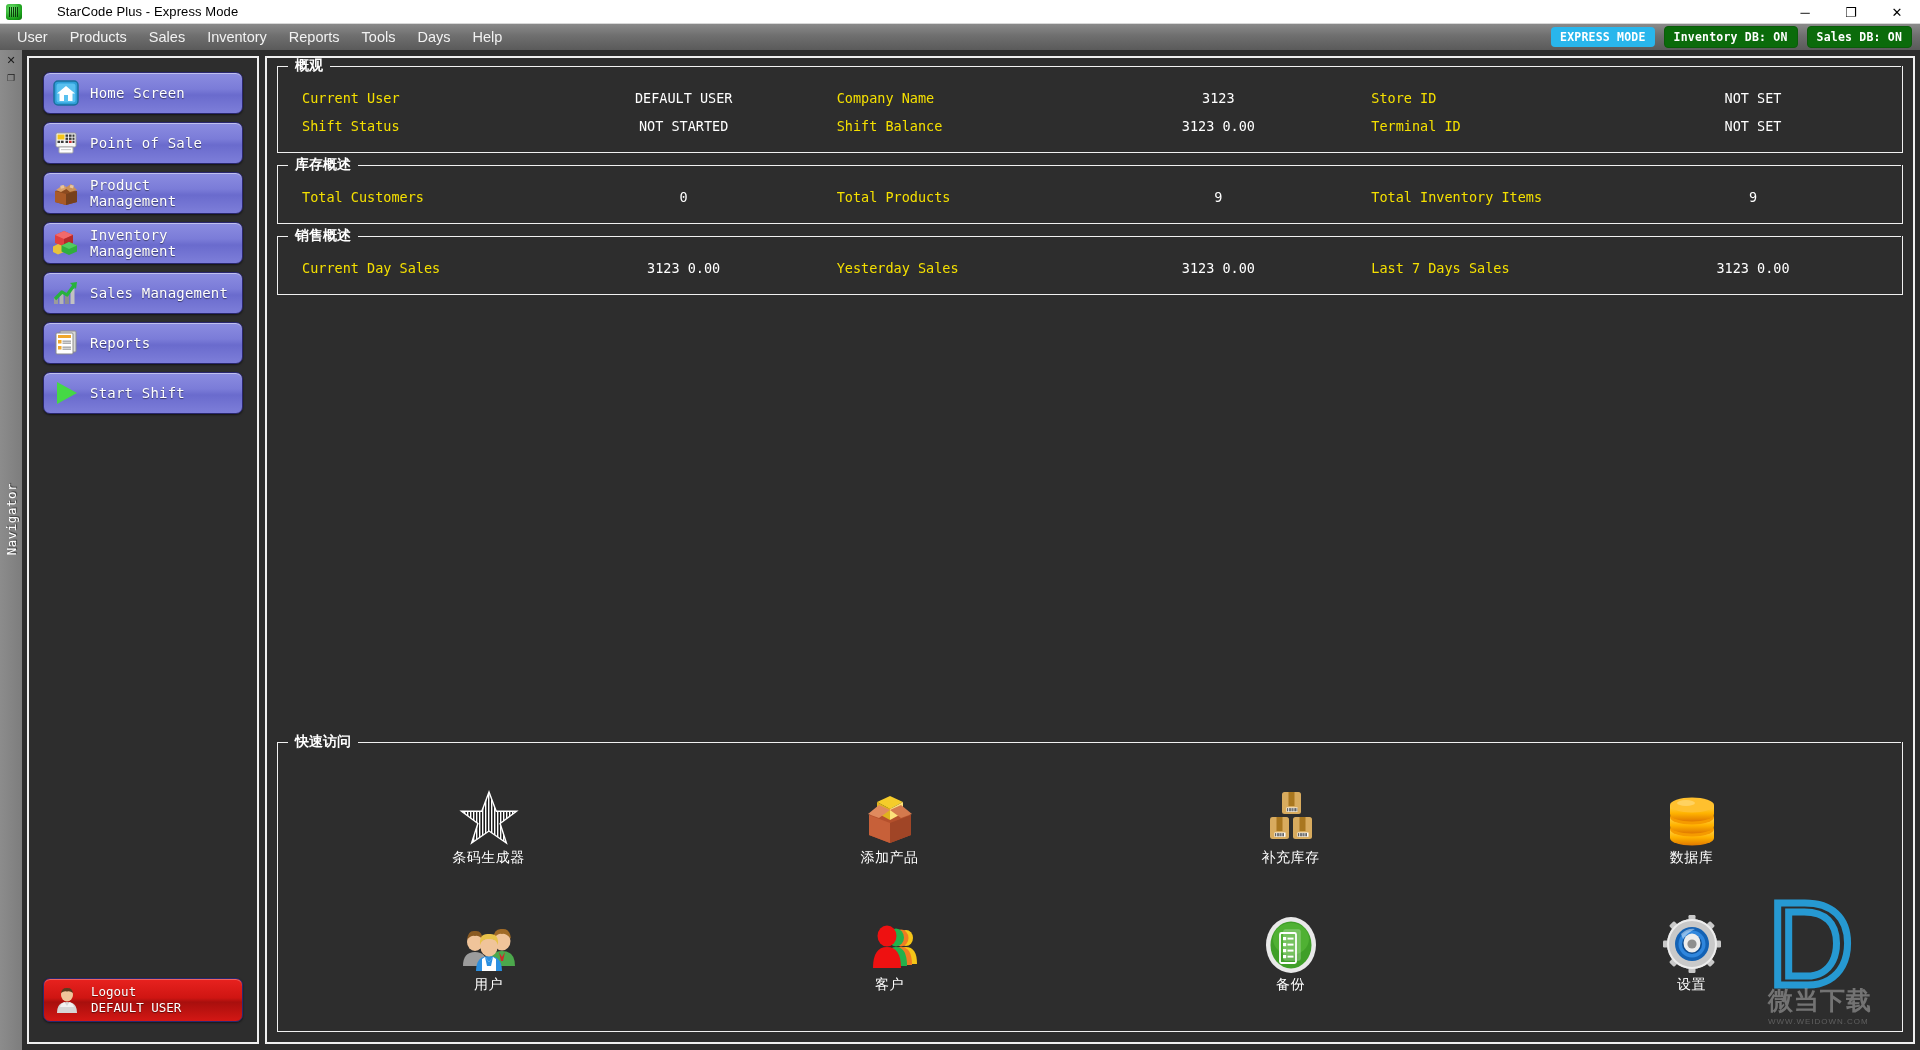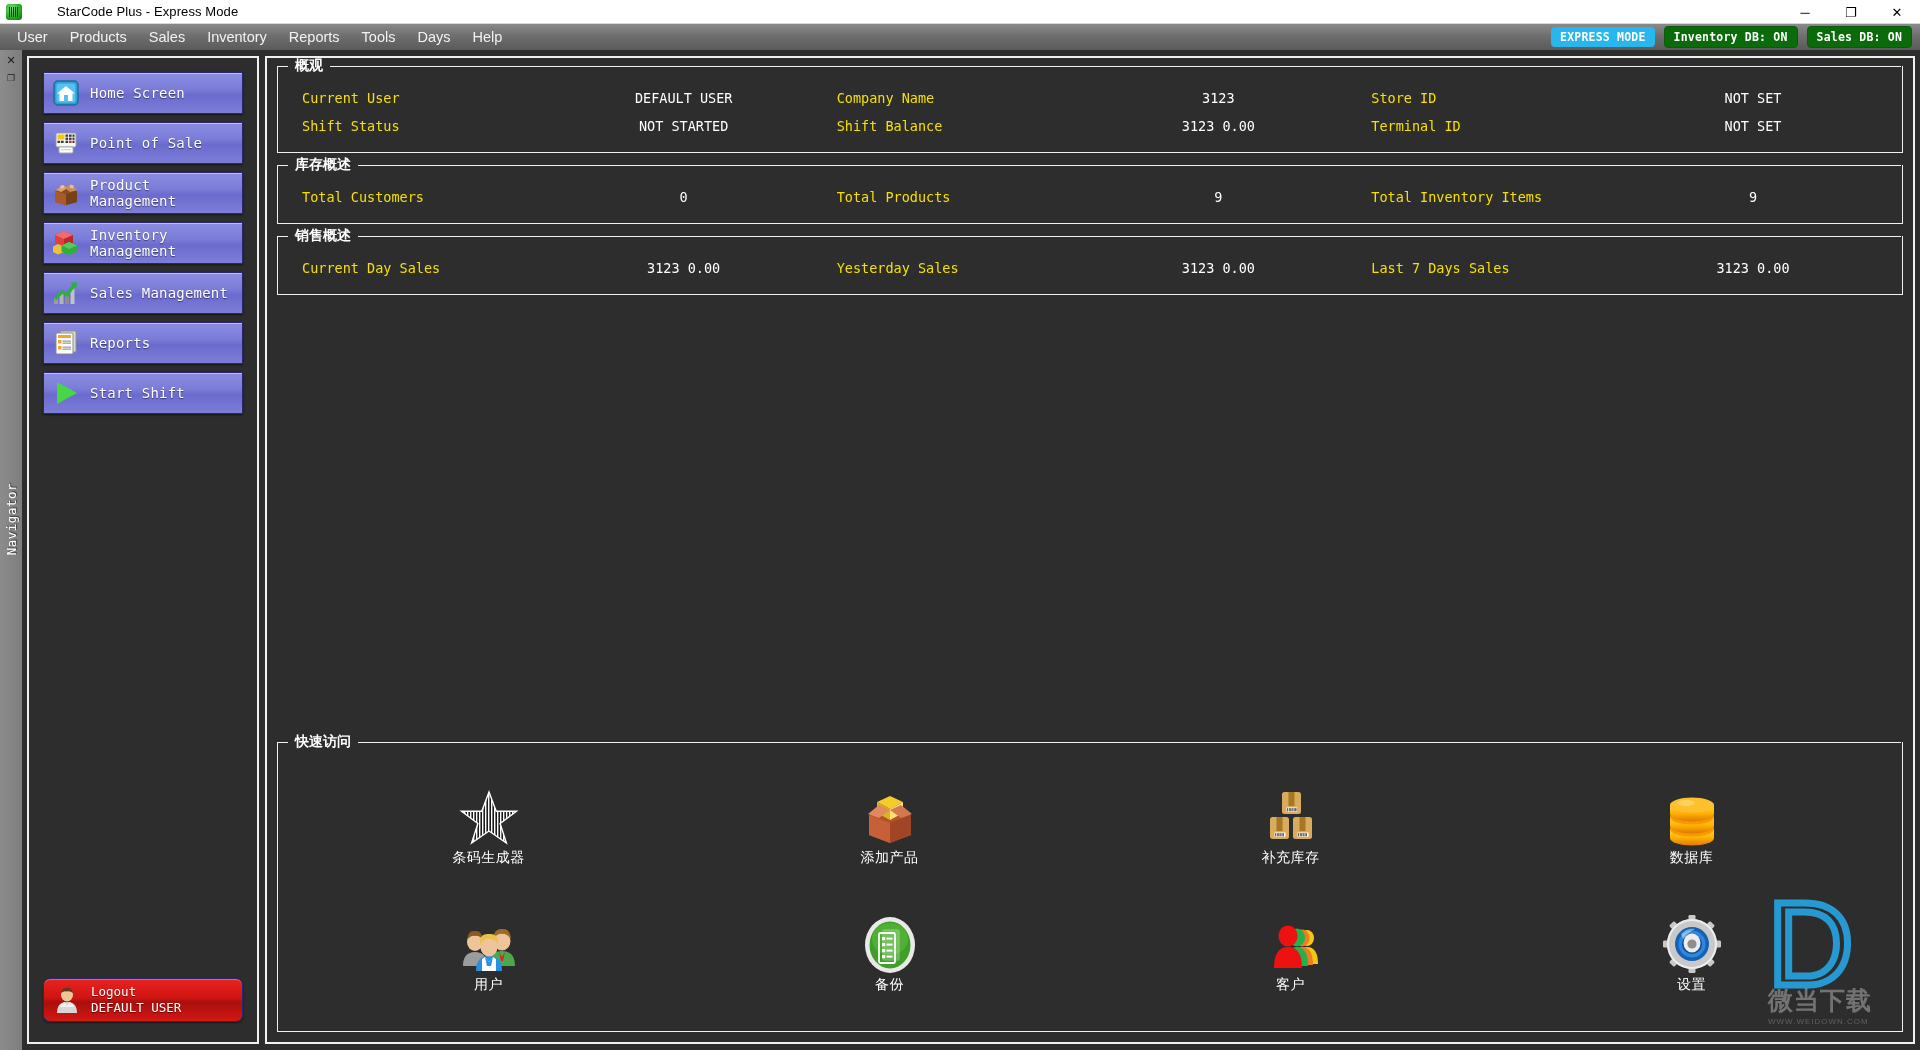--- a/index.html
+++ b/index.html
@@ -112,21 +112,21 @@
     flex: 0 0 232px;
     background: #2d2d2d;
     border: 2px solid #f0f0f0;
     margin: 6px 4px 6px 5px;
     display: flex; flex-direction: column;
     padding: 14px 14px 10px 14px;
   }
   .nav-btn {
     height: 42px;
     margin-bottom: 8px;
-    border-radius: 0;
+    border-radius: 7px;
     border: 1px solid #2a2770;
     background: linear-gradient(180deg, #8b8ce0 0%, #7b7cd8 40%, #6a6bcd 55%, #7d7ed9 100%);
     box-shadow: inset 0 1px 0 rgba(255,255,255,.45), 0 1px 2px rgba(0,0,0,.55);
     display: flex; align-items: center;
     padding-left: 8px;
     cursor: default;
   }
   .nav-ico {
     width: 28px; height: 28px; flex: 0 0 28px;
     margin-right: 10px;
@@ -658,54 +658,54 @@
                 <path d="M27 43 L31 48 L35 43 L33 52 L29 52 Z" fill="#2b8fe0"></path>
               </g>
             </svg>
           </span>
           <span class="qa-label">用户</span>
         </div>
 
         <div class="qa-item">
           <span class="qa-ico">
             <svg width="62" height="62" viewBox="0 0 62 62">
+              <path d="M36 50 Q36 33 47 33 Q58 33 58 50 Z" fill="#f5c518"></path>
+              <ellipse cx="47" cy="24" rx="7" ry="8" fill="#f5c518"></ellipse>
+              <path d="M31 51 Q31 33 42 33 Q53 33 53 51 Z" fill="#ef7c22"></path>
+              <ellipse cx="42" cy="24" rx="7.5" ry="8.5" fill="#ef7c22"></ellipse>
+              <path d="M26 52 Q26 33 37 33 Q48 33 48 52 Z" fill="#22b14c"></path>
+              <ellipse cx="37" cy="23.5" rx="8" ry="9" fill="#22b14c"></ellipse>
+              <path d="M14 54 Q14 33 28 33 Q42 33 42 54 Z" fill="#ee1111"></path>
+              <ellipse cx="28" cy="22" rx="9.5" ry="10.5" fill="#ee1111"></ellipse>
+            </svg>
+          </span>
+          <span class="qa-label">客户</span>
+        </div>
+
+        <div class="qa-item">
+          <span class="qa-ico">
+            <svg width="62" height="62" viewBox="0 0 62 62">
               <ellipse cx="31" cy="31" rx="25" ry="28" fill="#e9e9e9"></ellipse>
               <ellipse cx="31" cy="31" rx="20.5" ry="23.5" fill="#3f9f28"></ellipse>
               <ellipse cx="31" cy="25" rx="18" ry="16" fill="#5cc03c" opacity=".55"></ellipse>
               <rect x="24" y="16" width="16" height="30" rx="1.5" fill="#eaf7e4" opacity=".25" stroke="#ffffff" stroke-width="1.6"></rect>
               <rect x="20" y="19" width="16" height="30" rx="1.5" fill="none" stroke="#ffffff" stroke-width="1.8"></rect>
               <g fill="#ffffff">
                 <rect x="23" y="23" width="3.2" height="3.2"></rect>
                   <rect x="27.5" y="23.6" width="6" height="2"></rect>
                 <rect x="23" y="29" width="3.2" height="3.2"></rect>
                   <rect x="27.5" y="29.6" width="6" height="2"></rect>
                 <rect x="23" y="35" width="3.2" height="3.2"></rect>
                   <rect x="27.5" y="35.6" width="6" height="2"></rect>
                 <rect x="23" y="41" width="3.2" height="3.2"></rect>
                   <rect x="27.5" y="41.6" width="6" height="2"></rect>
               </g>
             </svg>
           </span>
           <span class="qa-label">备份</span>
-        </div>
-
-        <div class="qa-item">
-          <span class="qa-ico">
-            <svg width="62" height="62" viewBox="0 0 62 62">
-              <path d="M36 50 Q36 33 47 33 Q58 33 58 50 Z" fill="#f5c518"></path>
-              <ellipse cx="47" cy="24" rx="7" ry="8" fill="#f5c518"></ellipse>
-              <path d="M31 51 Q31 33 42 33 Q53 33 53 51 Z" fill="#ef7c22"></path>
-              <ellipse cx="42" cy="24" rx="7.5" ry="8.5" fill="#ef7c22"></ellipse>
-              <path d="M26 52 Q26 33 37 33 Q48 33 48 52 Z" fill="#22b14c"></path>
-              <ellipse cx="37" cy="23.5" rx="8" ry="9" fill="#22b14c"></ellipse>
-              <path d="M14 54 Q14 33 28 33 Q42 33 42 54 Z" fill="#ee1111"></path>
-              <ellipse cx="28" cy="22" rx="9.5" ry="10.5" fill="#ee1111"></ellipse>
-            </svg>
-          </span>
-          <span class="qa-label">客户</span>
         </div>
 
         <div class="qa-item">
           <span class="qa-ico">
             <svg width="62" height="62" viewBox="0 0 62 62">
               <g fill="#c9c9c9">
                 <circle cx="31" cy="30" r="25"></circle>
                 <g>
                   <rect x="27.5" y="1" width="7" height="9" rx="1.2"></rect>
                   <rect x="27.5" y="50" width="7" height="9" rx="1.2"></rect>

